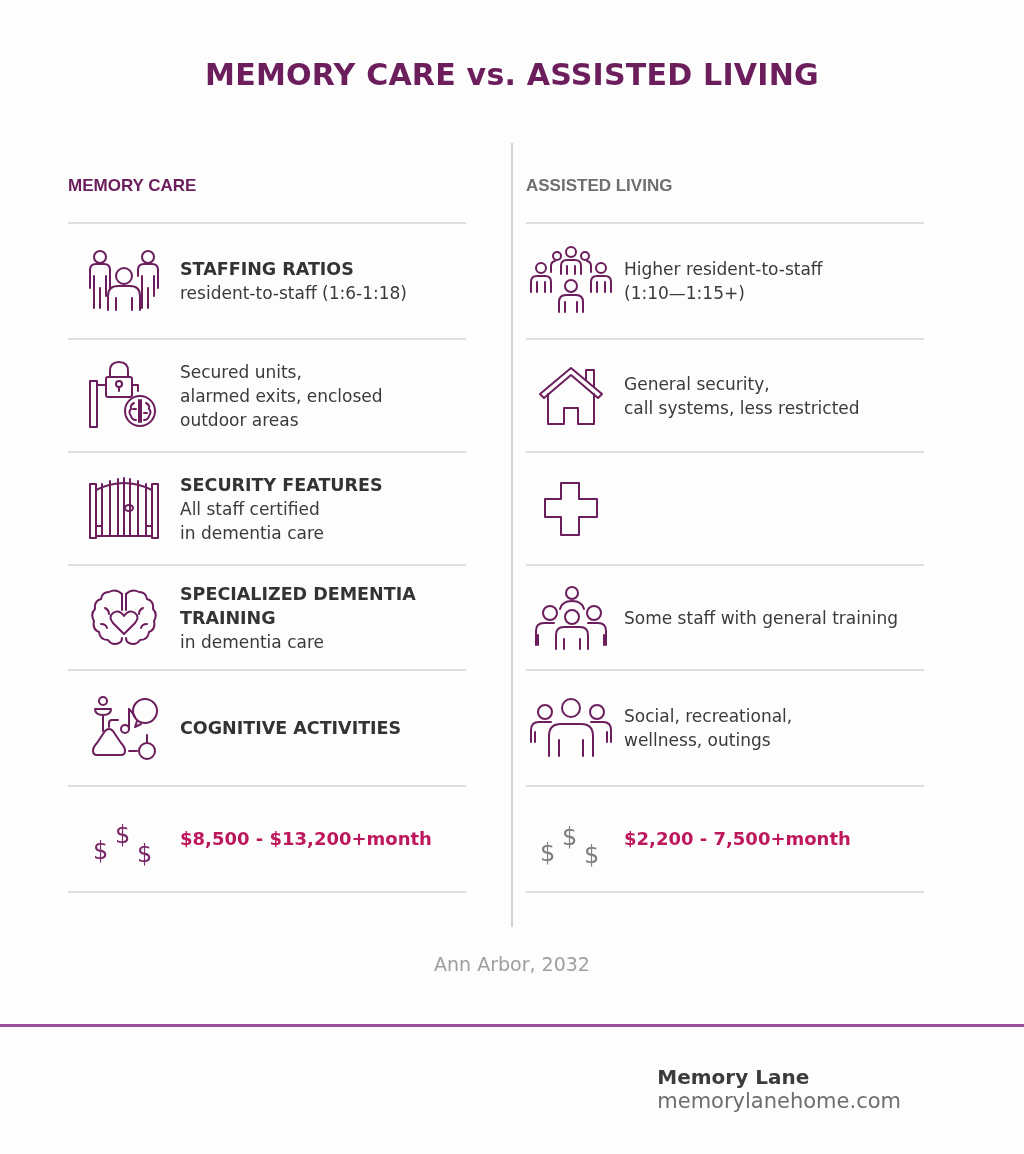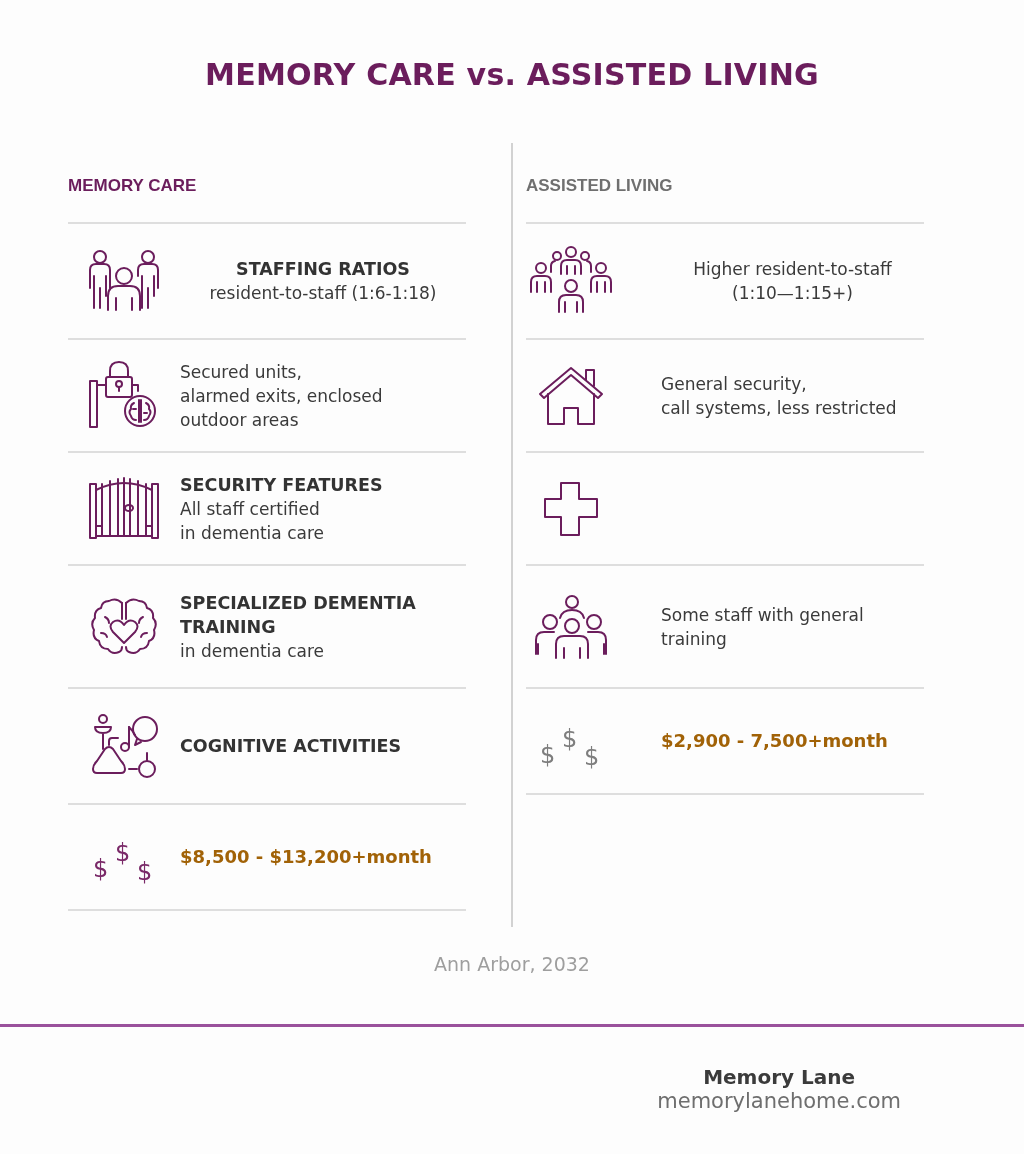--- a/index.html
+++ b/index.html
@@ -27,38 +27,38 @@
 
   .row {
     position: relative; border-top: 2px solid #dedede; display: flex; align-items: center;
   }
   .row:last-child { border-bottom: 2px solid #dedede; }
   .row .icon { width: 112px; height: 100%; display: flex; align-items: center; justify-content: center; flex: 0 0 112px; }
   .row .icon svg { display: block; }
   .row .text { flex: 1; font-family: "DejaVu Sans", sans-serif; font-size: 17px; line-height: 24px; color: #3a3a3a; }
   .row .text .head { font-weight: bold; font-size: 17.5px; color: #333; display: block; }
   .row .text .body { display: block; white-space: pre-line; }
-  .row .text.price { font-weight: bold; font-size: 18px; color: #a16207; }
+  .row .text.price { font-weight: bold; font-size: 18px; color: #be185d; }
 
   .col.right .row .icon { width: 90px; flex-basis: 90px; }
-  .col.right .row .text { padding-left: 8px; margin-left: 37px; }
-
-  .h1 { height: 116px; text-align: center; }
+  .col.right .row .text { padding-left: 8px; }
+
+  .h1 { height: 116px; }
   .h2 { height: 113px; }
   .h3 { height: 113px; }
-  .h4 { height: 123px; }
+  .h4 { height: 105px; }
   .h5 { height: 116px; }
   .h6 { height: 108px; }
 
   .location {
     position: absolute; top: 953px; left: 0; width: 1024px; text-align: center;
     font-family: "DejaVu Sans", sans-serif; font-size: 19px; color: #9e9e9e;
   }
   .accent-line { position: absolute; top: 1024px; left: 0; width: 1024px; height: 3px; background: #9a519c; }
-  .footer { position: absolute; top: 1064px; right: 123px; text-align: center; }
+  .footer { position: absolute; top: 1064px; right: 123px; text-align: left; }
   .footer .brand { font-family: "DejaVu Sans", sans-serif; font-weight: bold; font-size: 20px; color: #3b3b3b; line-height: 26px; }
   .footer .url { font-family: "DejaVu Sans", sans-serif; font-size: 21px; color: #6e6e6e; line-height: 22px; }
 
   svg .st { fill: none; stroke: #6b1d5c; stroke-width: 2; stroke-linecap: round; stroke-linejoin: round; }
   .dollar-p { fill: #7a2968; font-family: "DejaVu Sans", sans-serif; font-size: 24px; }
   .dollar-g { fill: #7e7e7e; font-family: "DejaVu Sans", sans-serif; font-size: 24px; }
 </style>
 </head>
 <body>
 
@@ -234,30 +234,46 @@
         <path class="st" d="M2 60 V46 q0 -8 8 -8 h10 M4 50 V60"></path>
         <path class="st" d="M72 60 V46 q0 -8 -8 -8 h-10 M70 50 V60"></path>
         <path class="st" d="M22 64 V50 q0 -8 8 -8 h16 q8 0 8 8 V64 M30 54 V64 M46 54 V64"></path>
       </svg>
     </div>
     <div class="text">
       <span class="body">Some staff with general training</span>
     </div>
   </div>
 
+  <div class="row h5">
+    <div class="icon">
+      <svg width="84" height="60" viewBox="0 0 84 60">
+        <circle class="st" cx="16" cy="14" r="7"></circle>
+        <circle class="st" cx="42" cy="10" r="9"></circle>
+        <circle class="st" cx="68" cy="14" r="7"></circle>
+        <path class="st" d="M2 44 V32 q0 -8 8 -8 h12 M6 34 V44"></path>
+        <path class="st" d="M82 44 V32 q0 -8 -8 -8 h-12 M78 34 V44"></path>
+        <path class="st" d="M20 58 V38 q0 -12 12 -12 h20 q12 0 12 12 V58 M30 42 V58 M54 42 V58"></path>
+      </svg>
+    </div>
+    <div class="text">
+      <span class="body">Social, recreational,
+wellness, outings</span>
+    </div>
+  </div>
 
   <div class="row h6">
     <div class="icon">
       <svg width="70" height="60" viewBox="0 0 70 60">
         <text class="dollar-g" x="4" y="52">$</text>
         <text class="dollar-g" x="26" y="36">$</text>
         <text class="dollar-g" x="48" y="54">$</text>
       </svg>
     </div>
-    <div class="text price">$2,900 - 7,500+month</div>
+    <div class="text price">$2,200 - 7,500+month</div>
   </div>
 </div>
 
 <div class="location">Ann Arbor, 2032</div>
 
 <div class="accent-line"></div>
 
 <div class="footer">
   <div class="brand">Memory Lane</div>
   <div class="url">memorylanehome.com</div>

